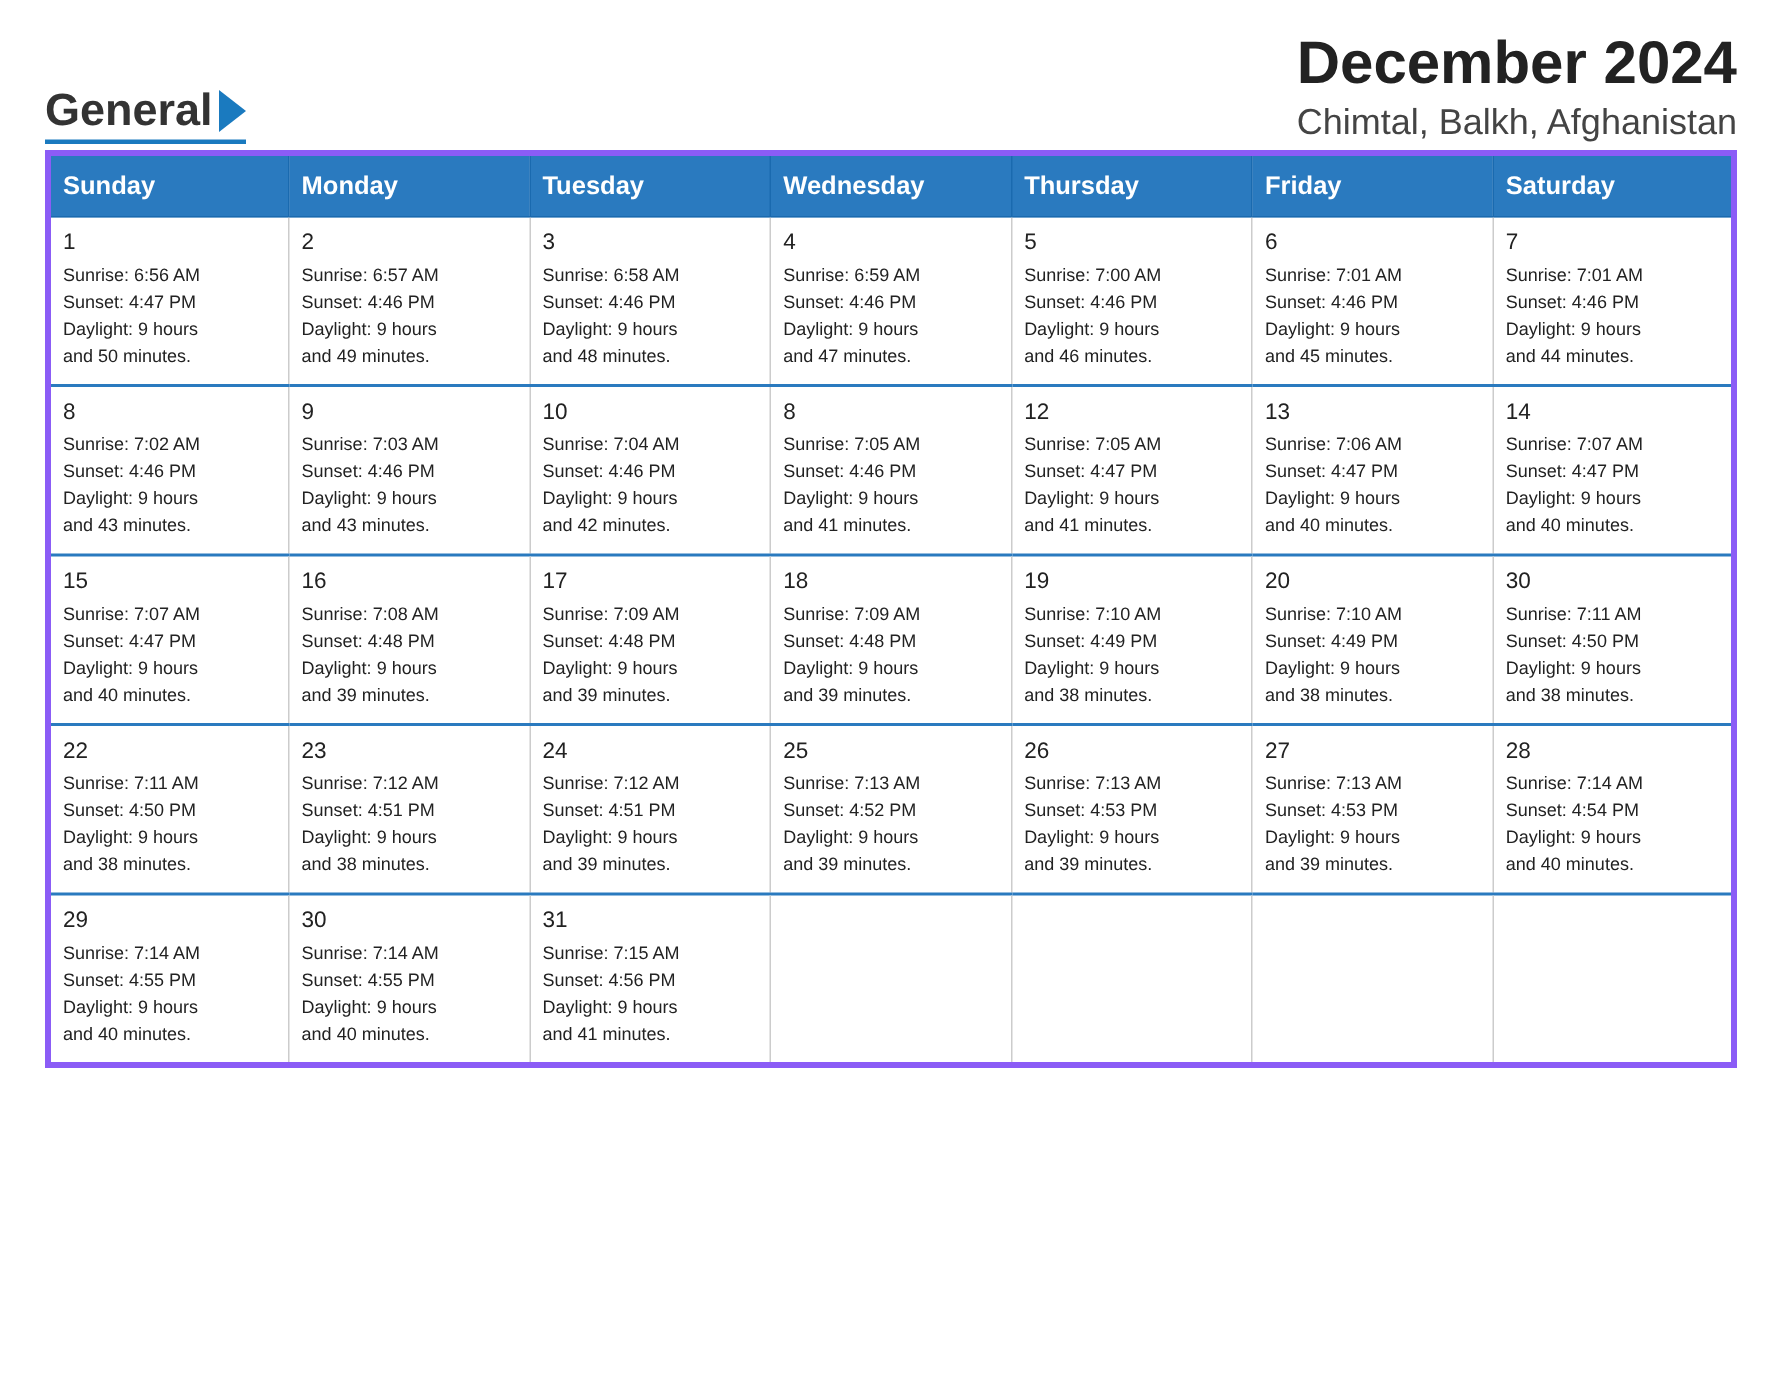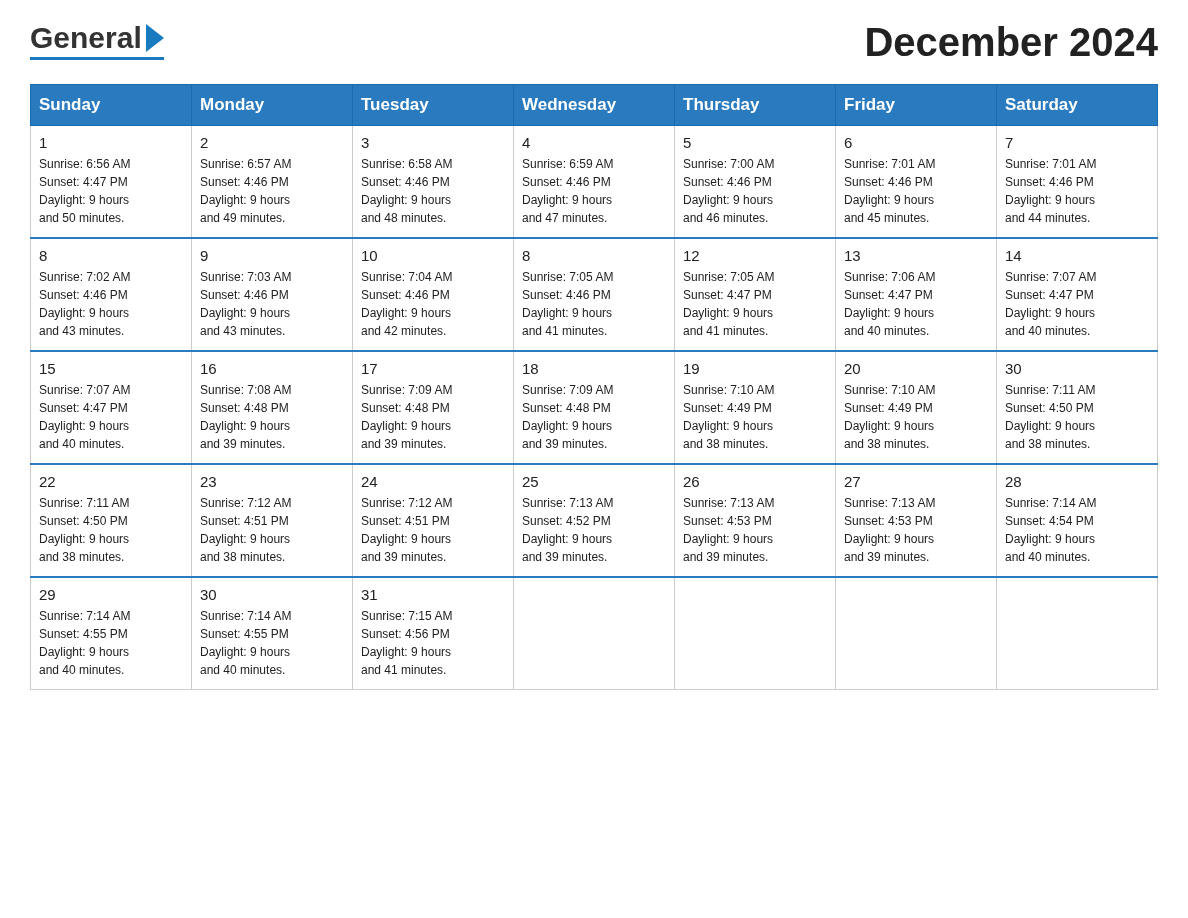--- a/index.html
+++ b/index.html
@@ -6,41 +6,41 @@
     body {
       font-family: Arial, sans-serif;
       background: #fff;
       width: 1188px;
       min-height: 918px;
       padding: 20px 30px;
     }
     .header {
       display: flex;
       justify-content: space-between;
-      align-items: flex-start;
-      margin-bottom: 20px;
+      align-items: flex-end;
+      margin-bottom: 4px;
     }
     .title-block {
       text-align: right;
     }
     .month-title {
       font-size: 40px;
       font-weight: bold;
       color: #222;
       line-height: 1.1;
     }
     .location-title {
       font-size: 24px;
       color: #444;
       margin-top: 4px;
     }
     .calendar {
       width: 100%;
       border-collapse: collapse;
-      border: 1px solid #8b5cf6;
+      border: 4px solid #8b5cf6;
     }
     .calendar th {
       background: #2a7abf;
       color: #fff;
       font-size: 17px;
       font-weight: bold;
       padding: 10px 8px;
       text-align: left;
       border: 1px solid #1a6aaf;
     }
@@ -108,20 +108,21 @@
 <div class="header">
   <div class="logo-container">
     <div class="logo-row1">
       <span class="logo-general">General</span>
       <div class="logo-arrow"></div>
     </div>
     <div class="logo-underline"></div>
   </div>
   <div class="title-block">
     <div class="month-title">December 2024</div>
+    <div class="location-title">Chimtal, Balkh, Afghanistan</div>
   </div>
 </div>
 
 <table class="calendar">
   <thead>
     <tr>
     <th>Sunday</th>
         <th>Monday</th>
         <th>Tuesday</th>
         <th>Wednesday</th>

